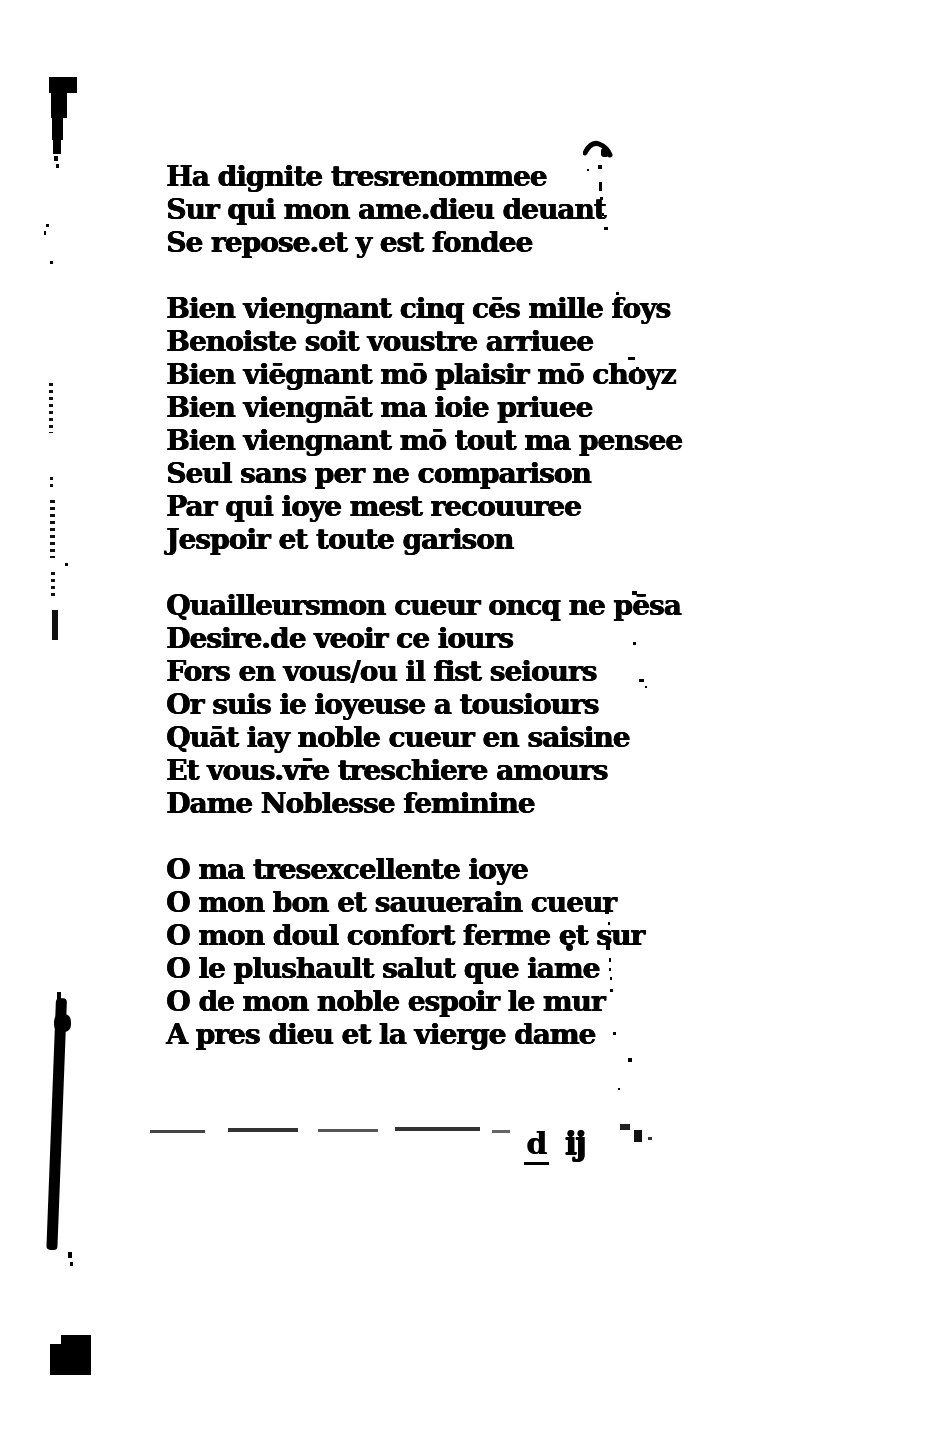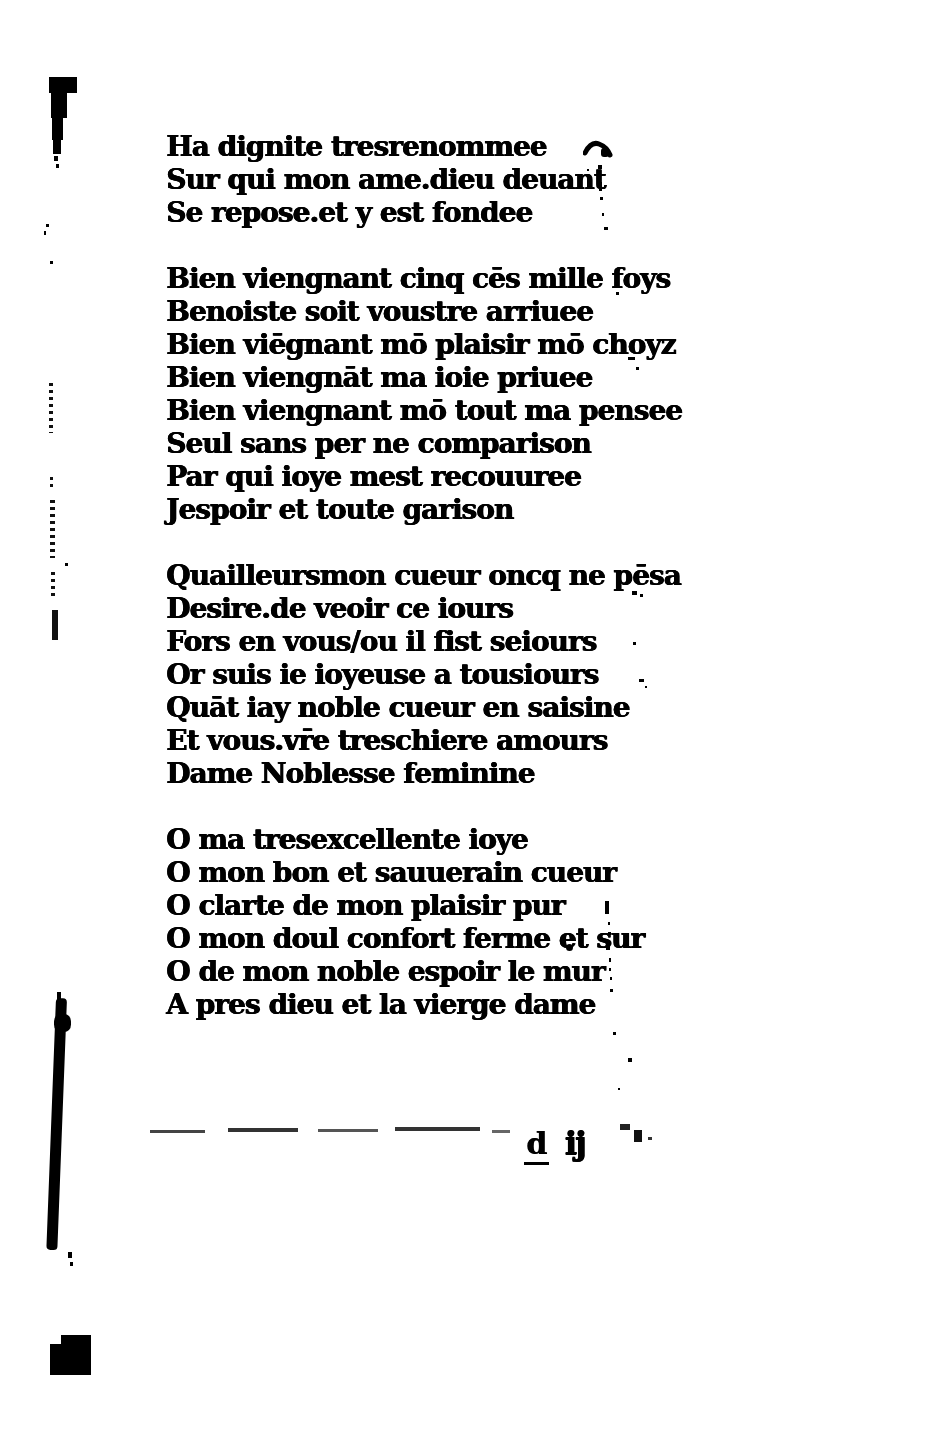--- a/index.html
+++ b/index.html
@@ -5,21 +5,21 @@
   html,body{margin:0;padding:0;background:#e8e8e8;}
   .page{
     position:relative;
     width:931px;height:1453px;
     background:#ffffff;
     overflow:hidden;
     font-family:"DejaVu Serif", serif;
   }
   .text-block{
     position:absolute;
-    left:166px;top:130px;
+    left:166px;top:160px;
     width:520px;
     color:#000;
   }
   .stanza{margin:0 0 33px 0;padding:0;}
   .line{
     font-size:28px;
     line-height:33px;
     font-weight:bold;
     letter-spacing:-1px;
     white-space:nowrap;
@@ -83,22 +83,22 @@
       <div class="line">Desire.de veoir ce iours</div>
       <div class="line">Fors en vous/ou il fist seiours</div>
       <div class="line">Or suis ie ioyeuse a tousiours</div>
       <div class="line">Quāt iay noble cueur en saisine</div>
       <div class="line">Et vous.vr̄e treschiere amours</div>
       <div class="line">Dame Noblesse feminine</div>
     </div>
     <div class="stanza">
       <div class="line">O ma tresexcellente ioye</div>
       <div class="line">O mon bon et sauuerain cueur</div>
-      <div class="line">O clarte de mon plaisir pur</div>
       <div class="line">O mon doul confort ferme et sur</div>
+      <div class="line">O le plushault salut que iame</div>
       <div class="line">O de mon noble espoir le mur</div>
       <div class="line">A pres dieu et la vierge dame</div>
     </div>
   </div>
 
   <div class="signature">
     <span class="sig-d">d</span>
     <span class="sig-ij">ij</span>
   </div>
 

